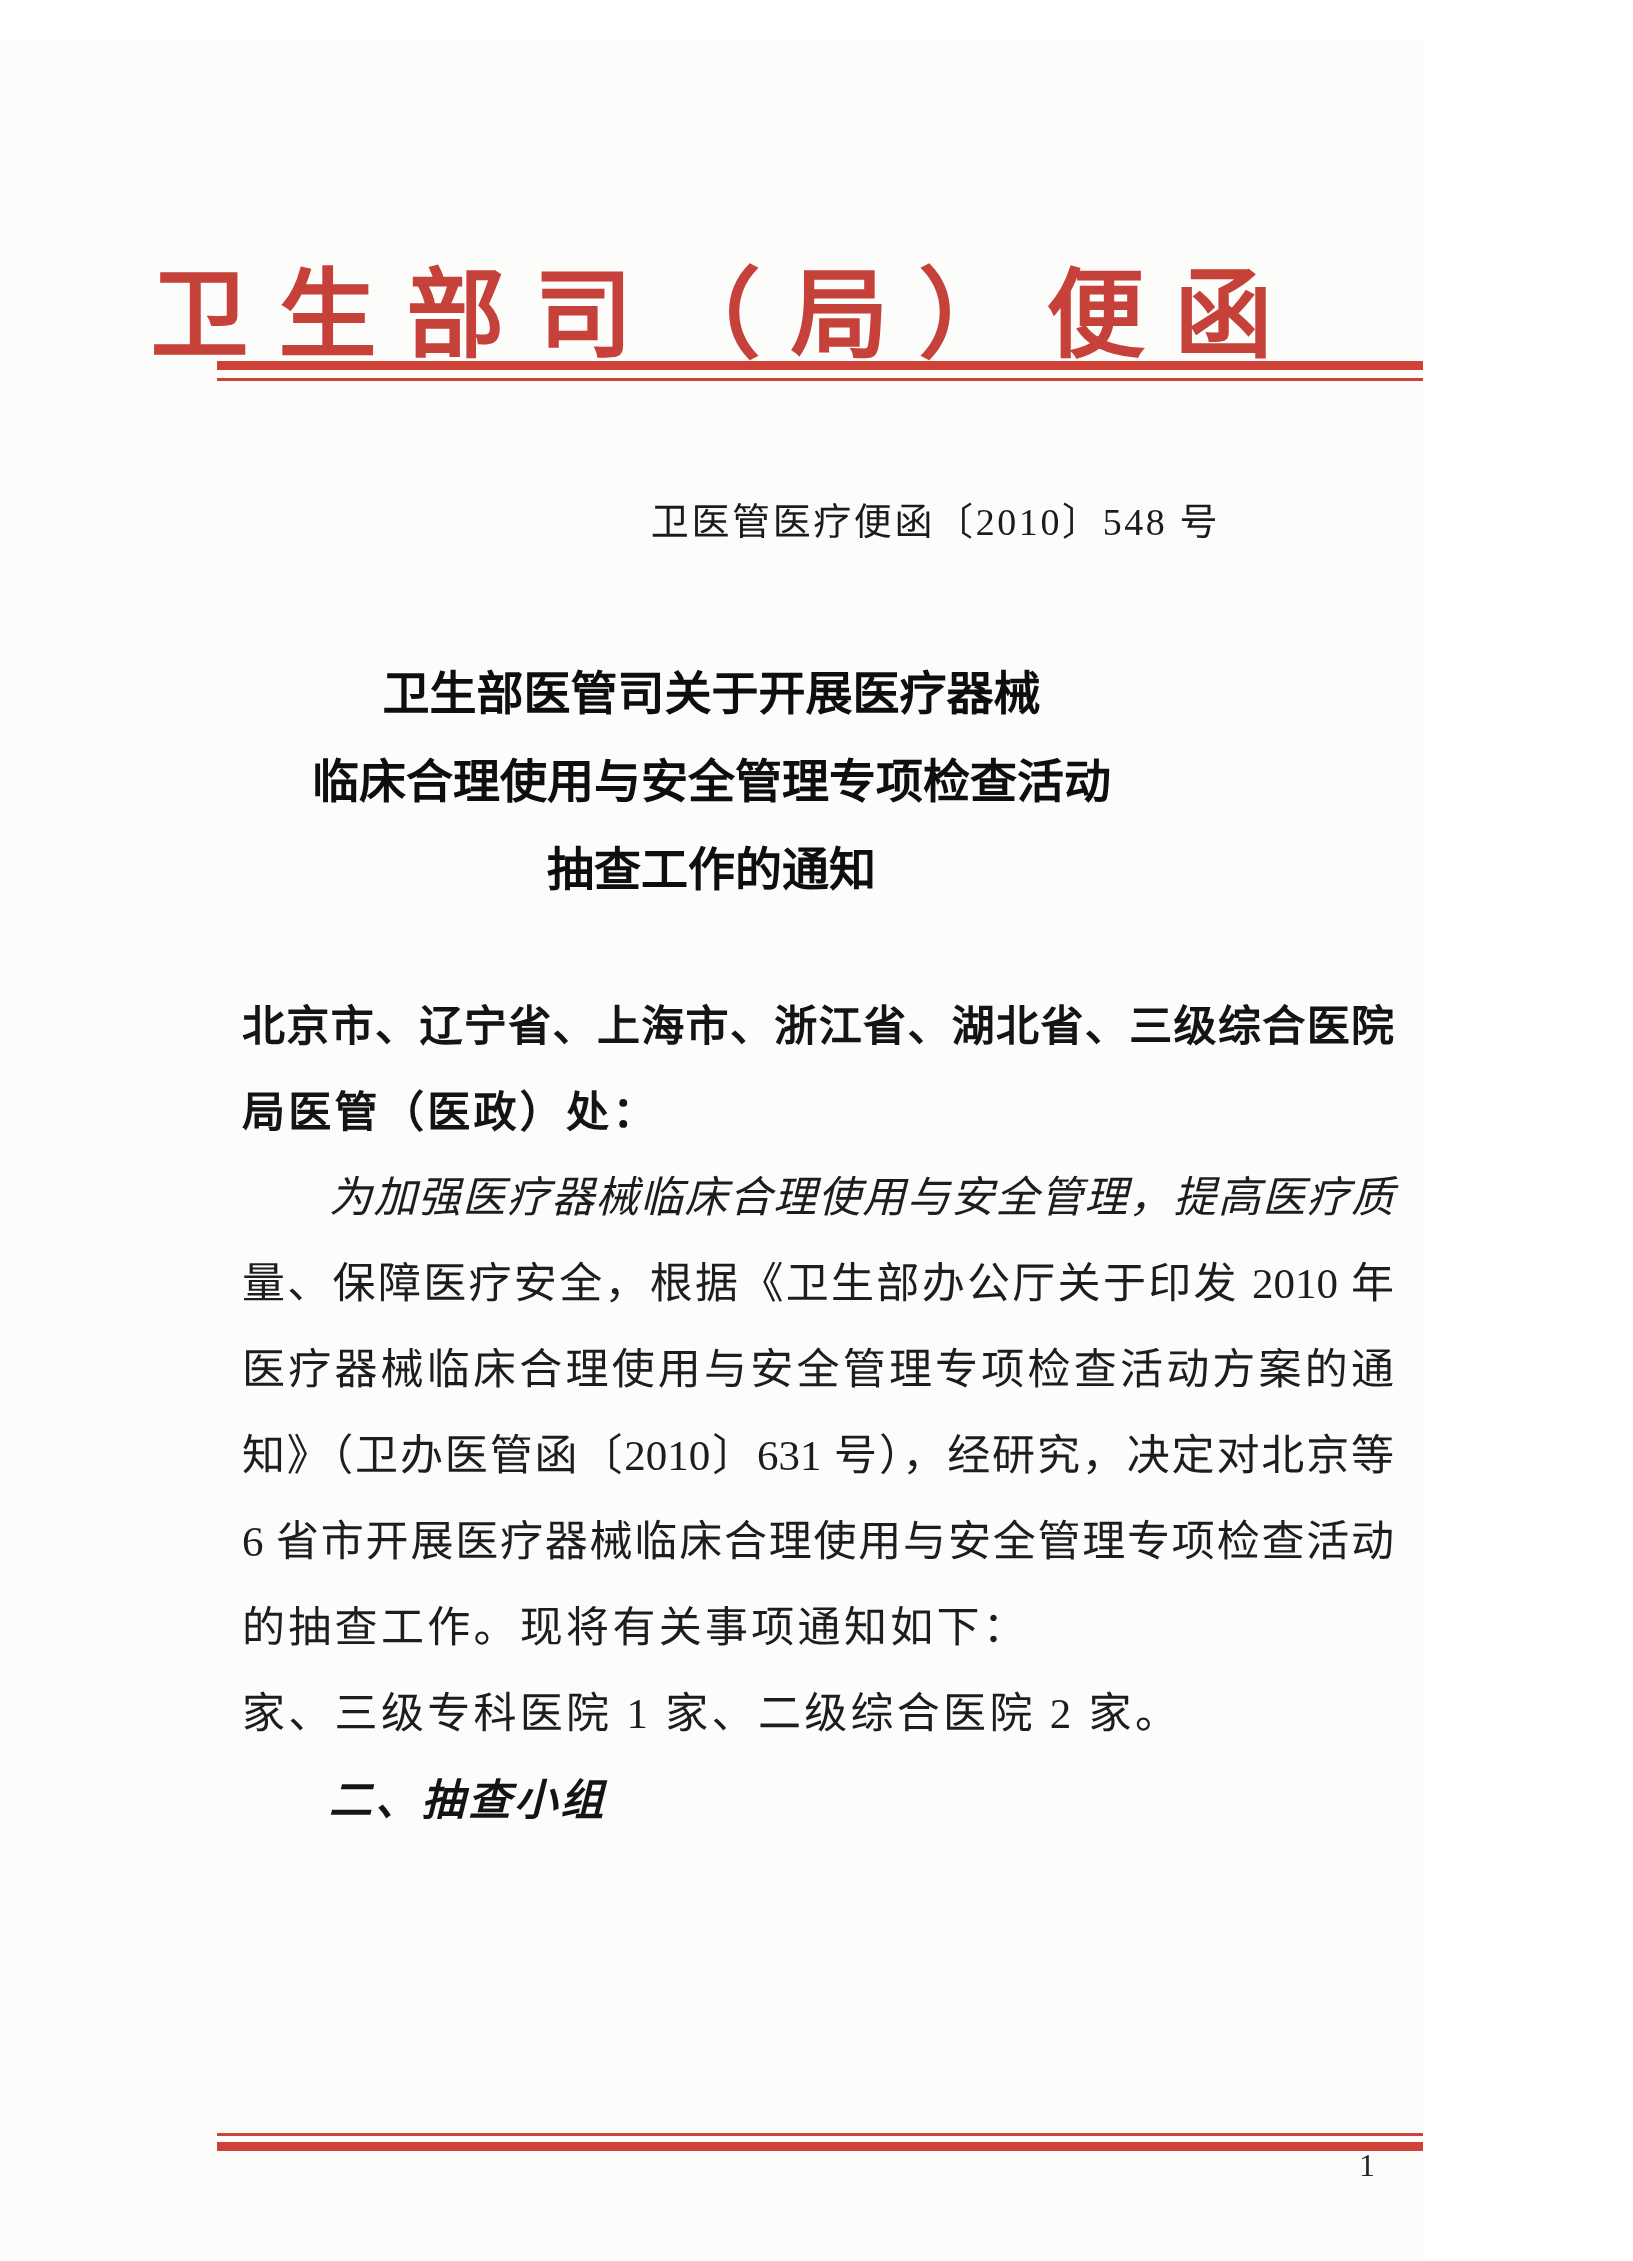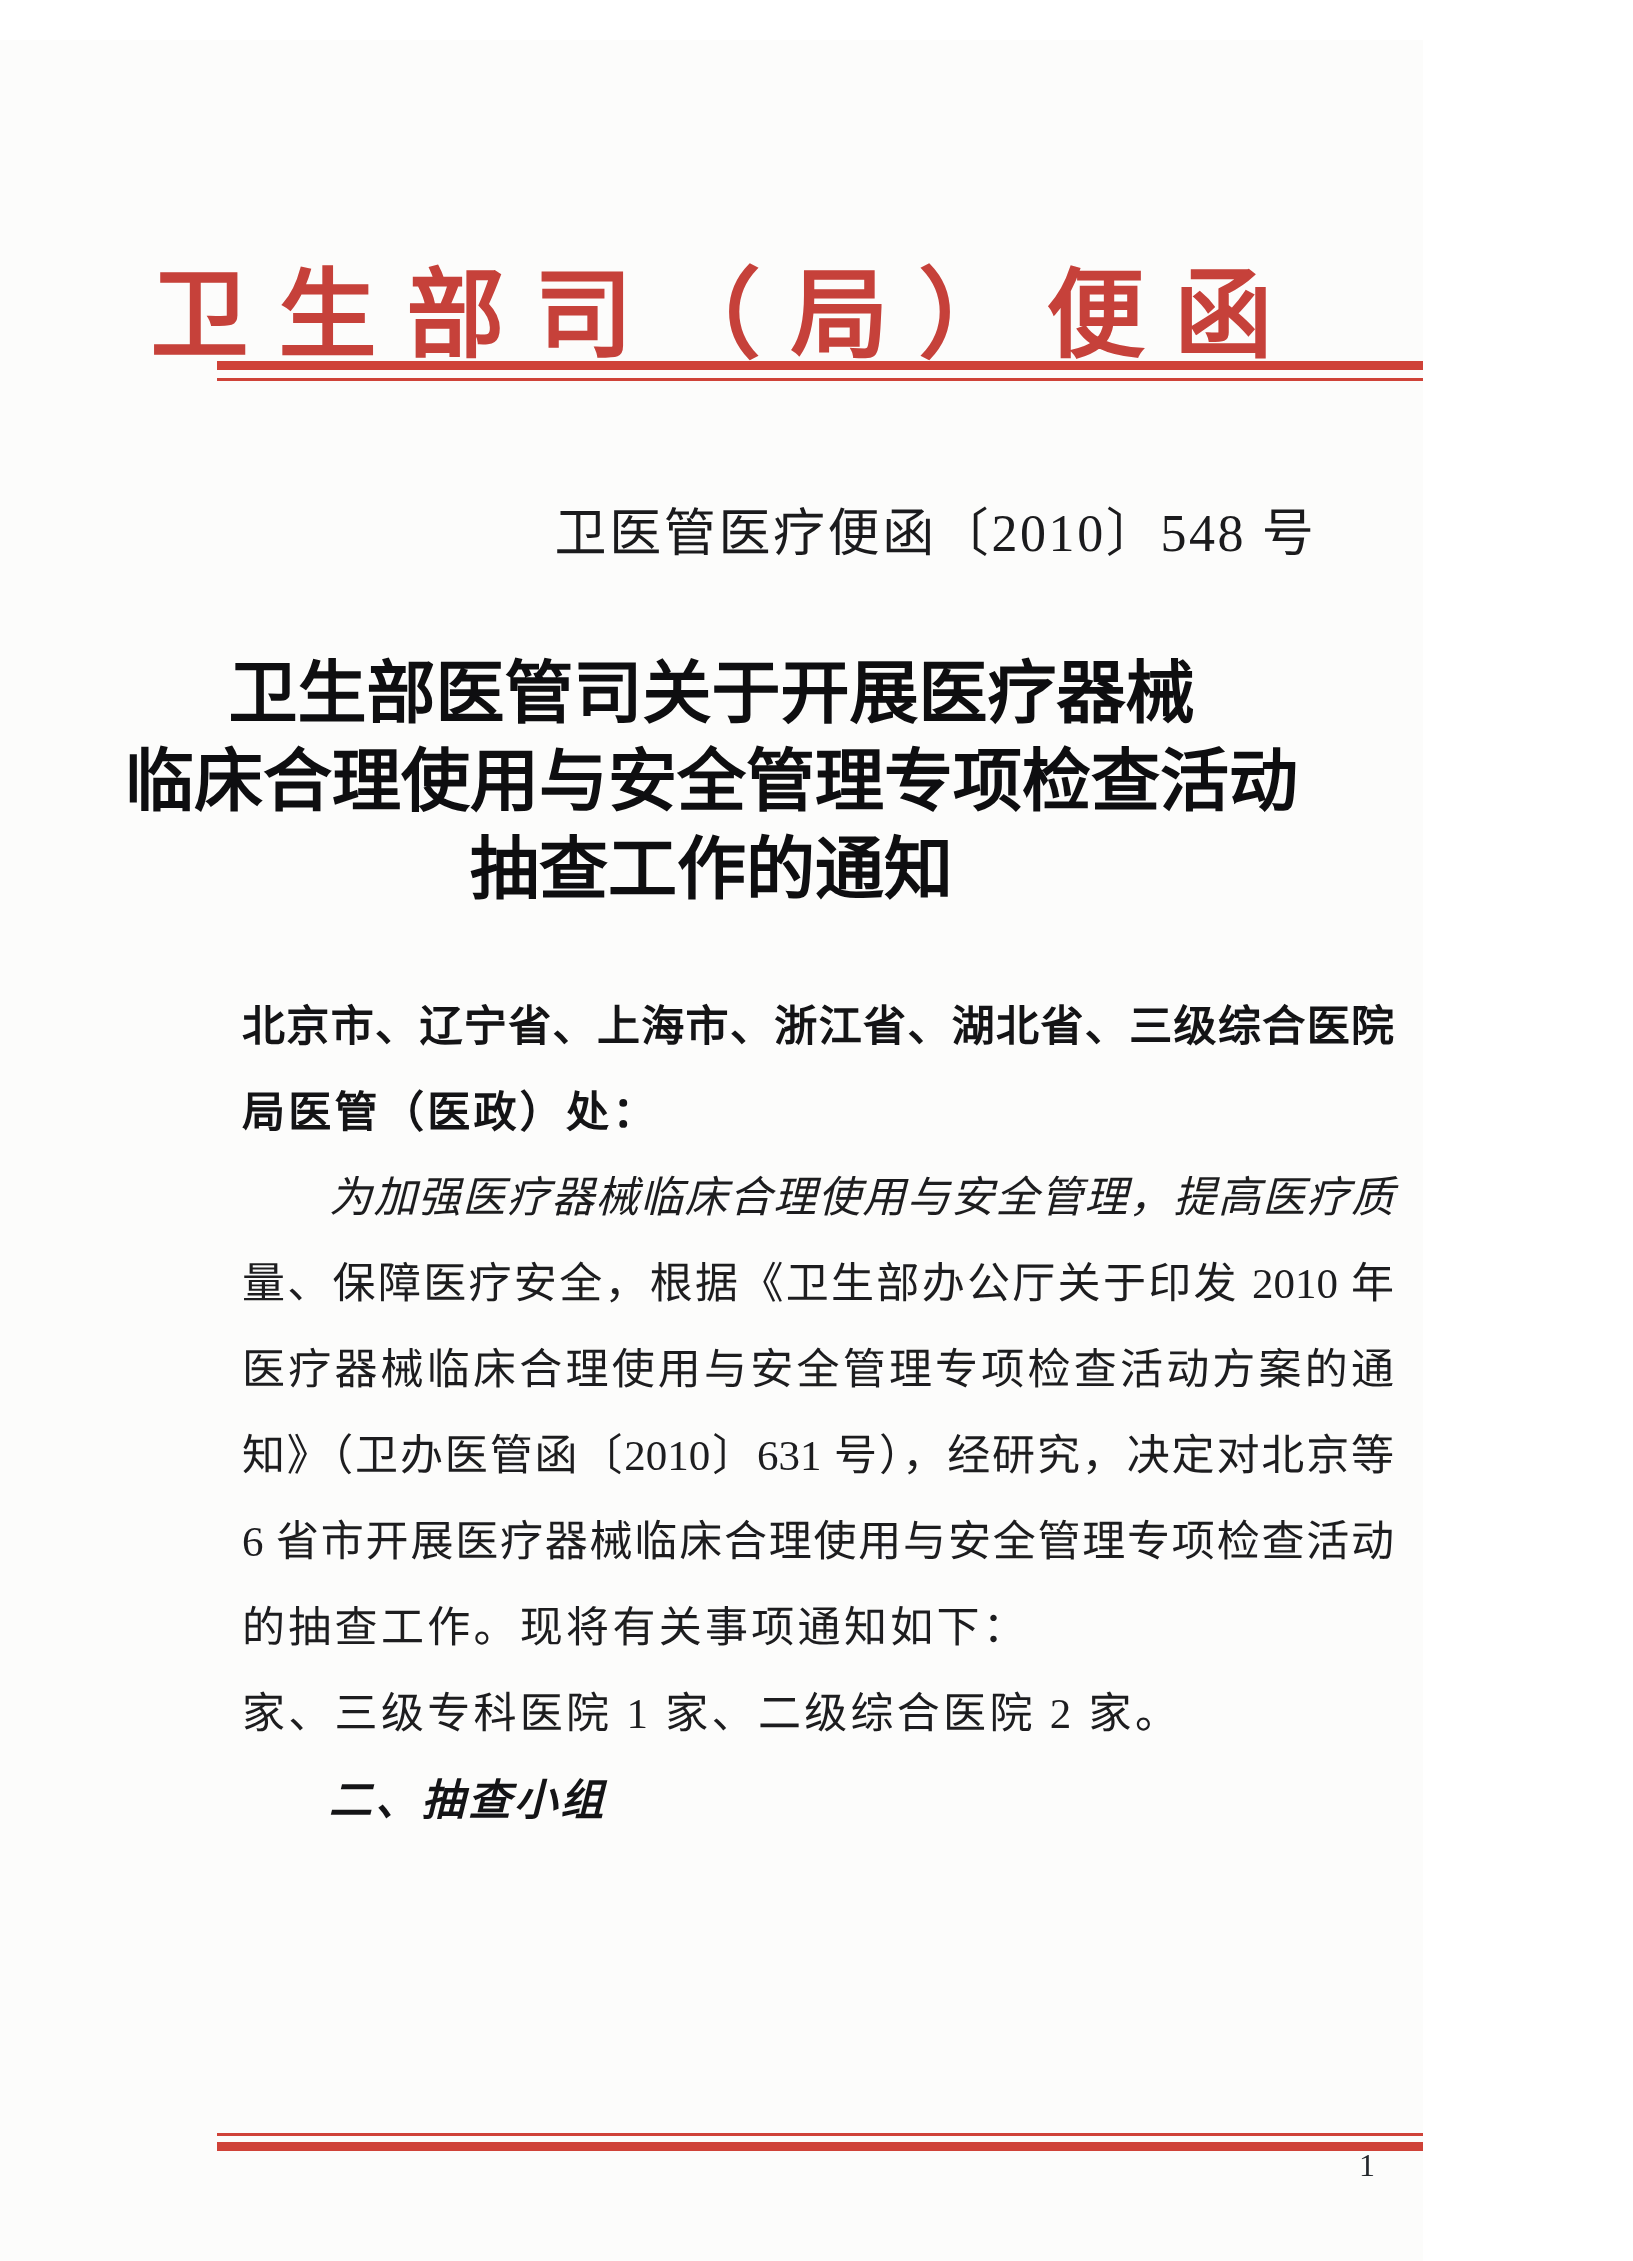--- a/index.html
+++ b/index.html
@@ -50,38 +50,38 @@
   .footer-rules { top: 2093px; }
   .footer-rules .thin { margin-bottom: 6px; }
 
   
   .doc-number {
     position: absolute;
     top: 451px;
     left: 0;
     right: 0;
     text-align: center;
-    font-size: 52px;
+    font-size: 38px;
     color: #1b1b1d;
     white-space: nowrap;
   }
   .doc-number .shift {
     position: relative;
     left: 224px;
     letter-spacing: 2.6px;
   }
 
   
   .notice-title {
     position: absolute;
     top: 610px;
     left: 0;
     right: 0;
     text-align: center;
-    font-size: 69px;
+    font-size: 47px;
     font-weight: 700;
     line-height: 88px;
     color: #0e0e10;
     font-family: "Liberation Sans", "DejaVu Sans", sans-serif;
     white-space: nowrap;
   }
 
   
   .doc-body {
     position: absolute;

